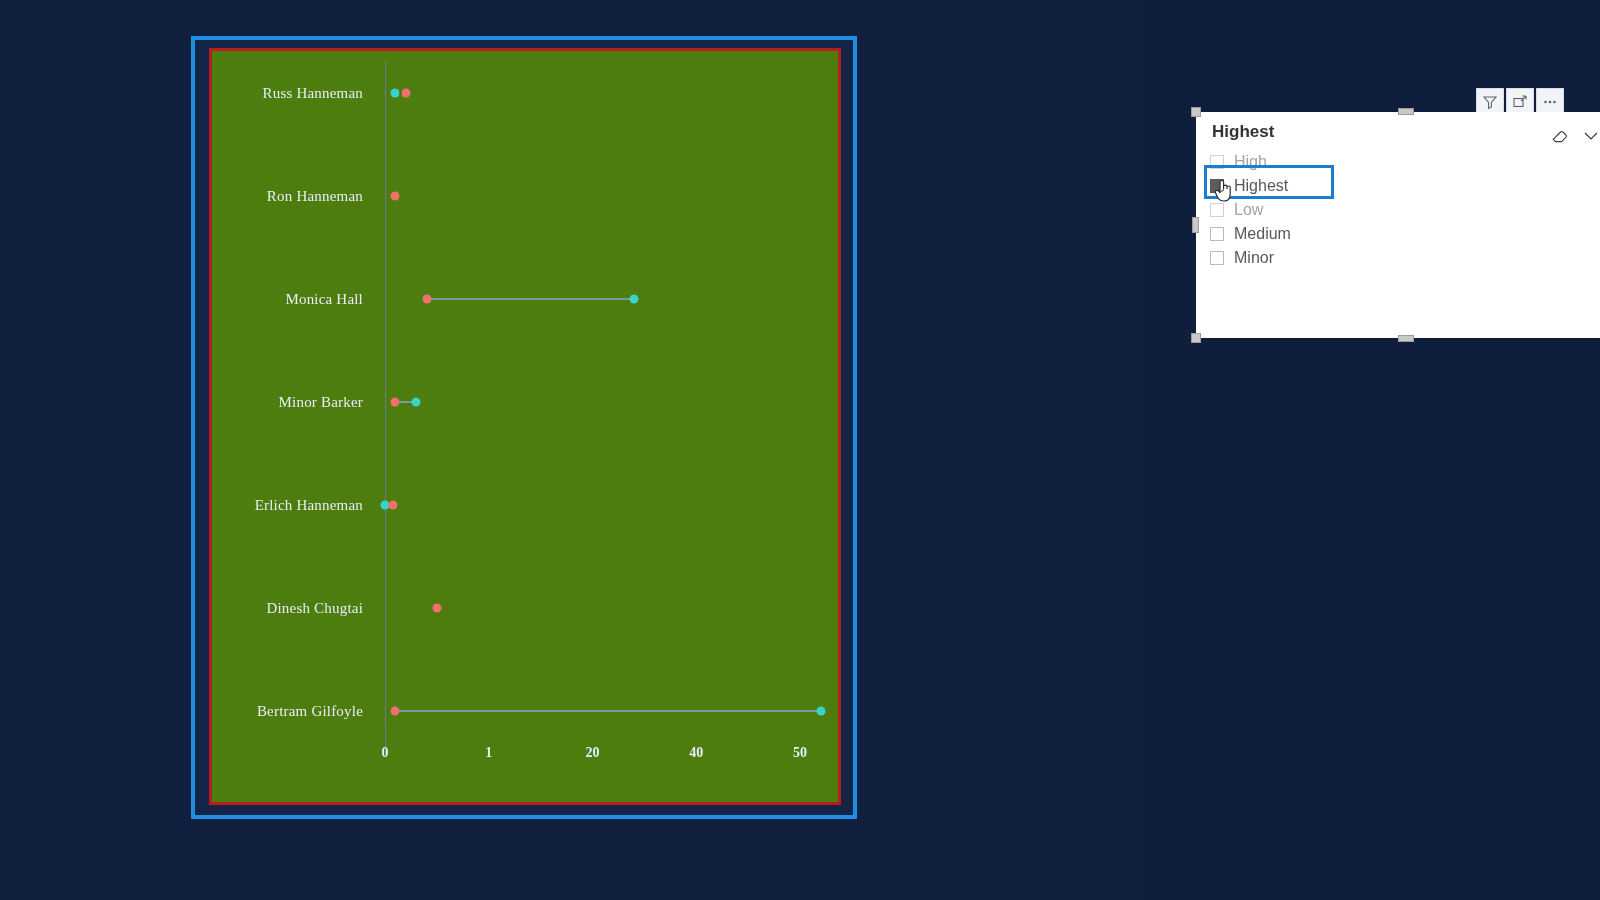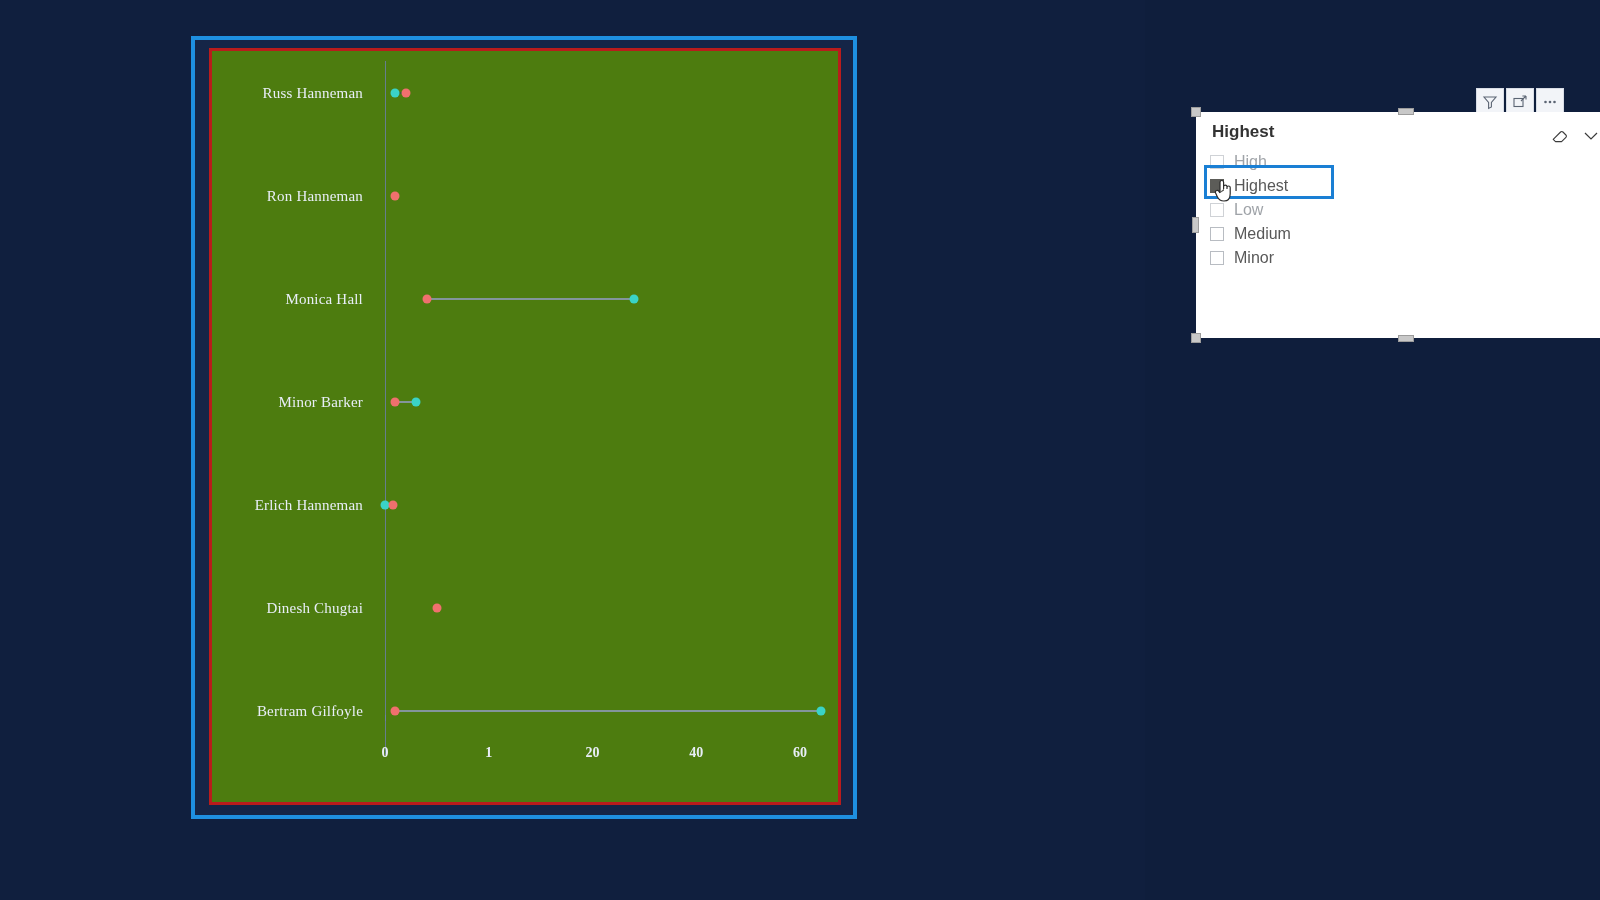--- a/index.html
+++ b/index.html
@@ -176,21 +176,21 @@
         <div class="dot red" style="left: 183.375px; top: 660px;"></div>
         <div class="tick-mark" style="left: 173px; top: 664px; opacity: 0.9;"></div>
         <div class="x-tick" style="left: 173px; top: 694px;">0</div>
         <div class="tick-mark" style="left: 276.75px; top: 664px; opacity: 0;"></div>
         <div class="x-tick" style="left: 276.75px; top: 694px;">1</div>
         <div class="tick-mark" style="left: 380.5px; top: 664px; opacity: 0;"></div>
         <div class="x-tick" style="left: 380.5px; top: 694px;">20</div>
         <div class="tick-mark" style="left: 484.25px; top: 664px; opacity: 0;"></div>
         <div class="x-tick" style="left: 484.25px; top: 694px;">40</div>
         <div class="tick-mark" style="left: 588px; top: 664px; opacity: 0;"></div>
-        <div class="x-tick" style="left: 588px; top: 694px;">60</div>
+        <div class="x-tick" style="left: 588px; top: 694px;">50</div>
       </div>
   </div>
 </div>
 
 <div id="visual-toolbar">
   <div class="vtb-btn">
     <svg width="16" height="16" viewBox="0 0 16 16" aria-hidden="true">
       <path d="M2 3h12l-4.6 5.4V13l-2.8 1.4V8.4z" fill="none" stroke="#5b6473" stroke-width="1.1"></path>
     </svg>
   </div>

